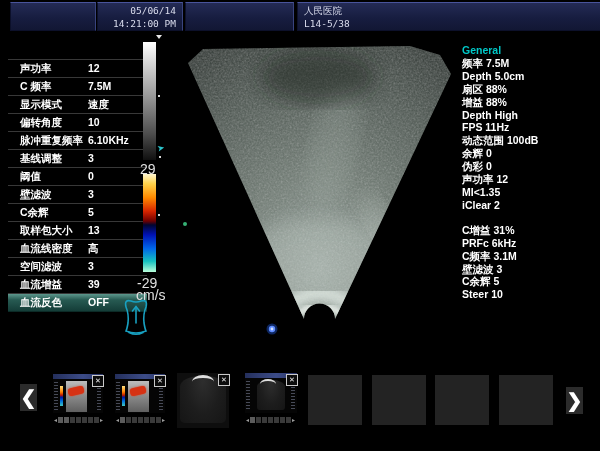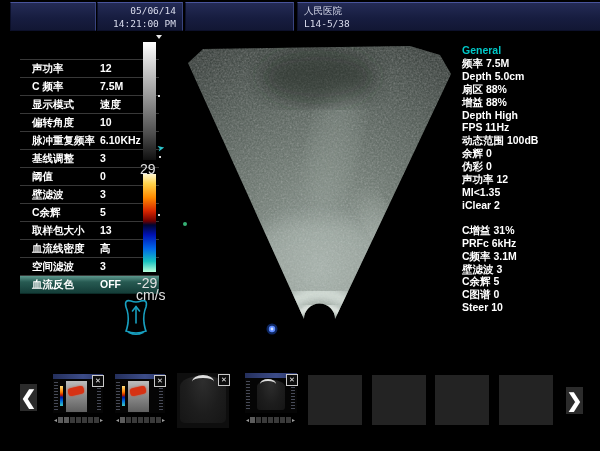--- a/index.html
+++ b/index.html
@@ -20,21 +20,21 @@
   .hb1{left:10px;width:86px;}
   .hb2{left:97px;width:86px;text-align:right;}
   .hb3{left:185px;width:109px;}
   .hb4{left:297px;width:360px;}
   .tri-marker{
     position:absolute;left:156px;top:35px;width:0;height:0;
     border-left:3px solid transparent;border-right:3px solid transparent;border-top:4px solid #e8e8e8;
   }
 
   
-  .lpanel{position:absolute;left:20px;top:59px;width:139px;}
+  .lpanel{position:absolute;left:8px;top:59px;width:139px;}
   .lrow{
     position:relative;height:17px;line-height:17px;
     border-bottom:1px solid #383838;color:#fff;font-size:10.5px;font-weight:bold;
   }
   .lrow:first-child{border-top:1px solid #383838;}
   .lrow .ll{position:absolute;left:12px;white-space:nowrap;}
   .lrow .lv{position:absolute;left:80px;white-space:nowrap;}
   .lrow.hl{
     background:linear-gradient(180deg,#5d988d 0%,#275a52 35%,#143d38 100%);
     border-bottom:1px solid #0c2b27;
@@ -152,20 +152,24 @@
     <span class="ll">取样包大小</span>
     <span class="lv">13</span>
   </div>
   <div class="lrow">
     <span class="ll">血流线密度</span>
     <span class="lv">高</span>
   </div>
   <div class="lrow">
     <span class="ll">空间滤波</span>
     <span class="lv">3</span>
+  </div>
+  <div class="lrow">
+    <span class="ll">血流增益</span>
+    <span class="lv">39</span>
   </div>
   <div class="lrow hl">
     <span class="ll">血流反色</span>
     <span class="lv">OFF</span>
   </div>
 </div>
 
 <div class="graybar"></div>
 <div class="colorbar"></div>
 <div class="scalelabel" style="left:140px;top:161px;">29</div>
@@ -245,21 +249,20 @@
   <div class="rline">伪彩 0</div>
   <div class="rline">声功率 12</div>
   <div class="rline">MI&lt;1.35</div>
   <div class="rline">iClear 2</div>
   <div class="cgroup">
     <div class="rline">C增益 31%</div>
     <div class="rline">PRFc 6kHz</div>
     <div class="rline">C频率 3.1M</div>
     <div class="rline">壁滤波 3</div>
     <div class="rline">C余辉 5</div>
-    <div class="rline">C图谱 0</div>
     <div class="rline">Steer 10</div>
   </div>
 </div>
 
 <div class="navbtn" style="left:20px;top:384px;">❮</div>
 
 <div class="thumb" style="left:53px;top:374px;width:50px;height:39px;">
   <div class="tbar"></div>
   <div class="tbody">
     <div class="ttextcol" style="left:1px;"></div>

